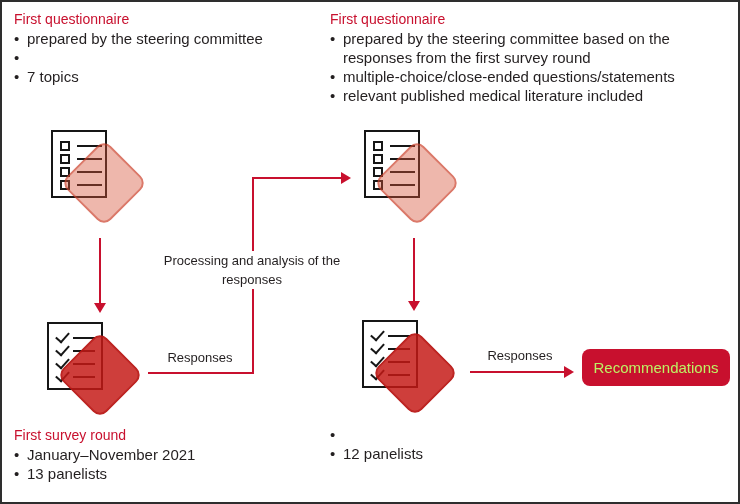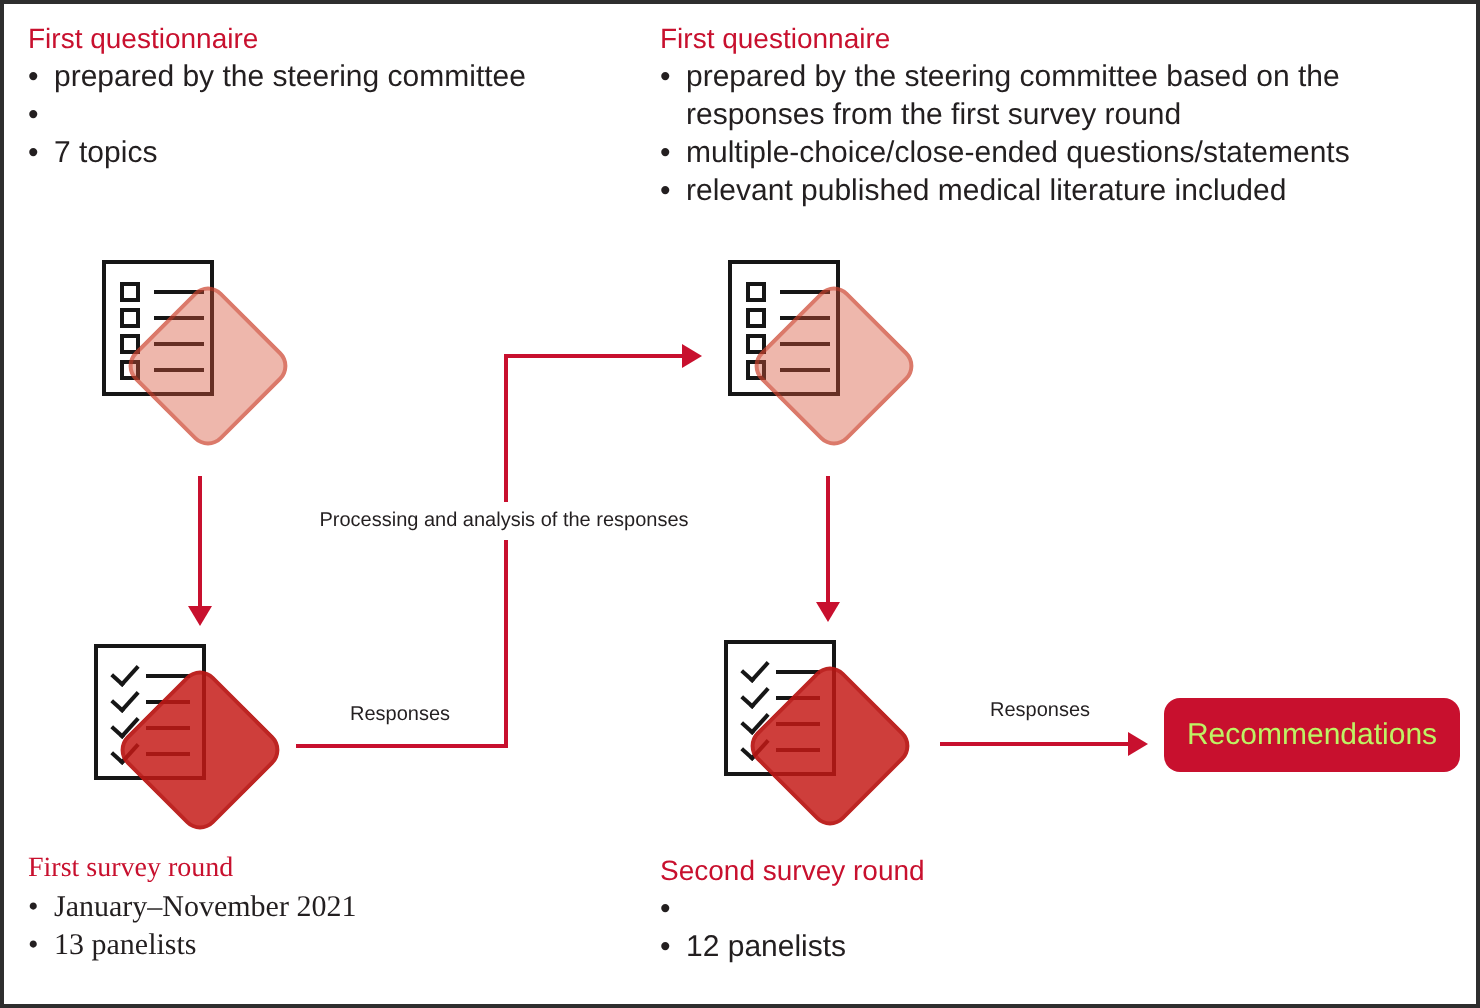--- a/index.html
+++ b/index.html
@@ -44,21 +44,21 @@
   }
   .ln2{width:22px;height:2px;background:#161616;margin-left:5px;}
   .diamond{
     position:absolute;left:22px;top:22px;width:62px;height:62px;
     box-sizing:border-box;transform:rotate(45deg);border-radius:10px;z-index:2;
   }
   .diamond.pink{background:rgba(215,84,58,0.42);border:2px solid rgba(200,60,40,0.50);}
   .diamond.darkred{background:rgba(197,25,22,0.84);border:2px solid rgba(178,22,20,0.60);}
 
   .float-label{
-    position:absolute;z-index:2;font-size:10px;line-height:19px;
+    position:absolute;z-index:2;font-size:13px;line-height:19px;
     text-align:center;color:var(--ink);background:#fff;
   }
   .reco{
     position:absolute;left:580px;top:347px;width:148px;height:37px;z-index:2;
     background:var(--red);border-radius:8px;color:#bef264;
     display:flex;align-items:center;justify-content:center;
     font-size:15px;
   }
 </style>
 </head>
@@ -105,34 +105,33 @@
     <div class="bullet">
         <span class="dot">•</span>
         <span>multiple-choice/close-ended questions/statements</span>
       </div>
     <div class="bullet">
         <span class="dot">•</span>
         <span>relevant published medical literature included</span>
       </div>
   </div>
 
-  <div class="tblock" style="left:12px;top:423px;width:305px;font-family:Liberation Serif, serif;">
+  <div class="tblock" style="left:12px;top:423px;width:305px;">
     <div class="title">First survey round</div>
     <div class="bullet">
         <span class="dot">•</span>
         <span>January–November 2021</span>
       </div>
     <div class="bullet">
         <span class="dot">•</span>
         <span>13 panelists</span>
       </div>
   </div>
 
   <div class="tblock" style="left:328px;top:423px;width:305px;">
-    <div class="title">Second survey round</div>
     <div class="bullet">
         <span class="dot">•</span>
       </div>
     <div class="bullet">
         <span class="dot">•</span>
         <span>12 panelists</span>
       </div>
   </div>
 
   <div class="icon-group" style="left:49px;top:128px;">

